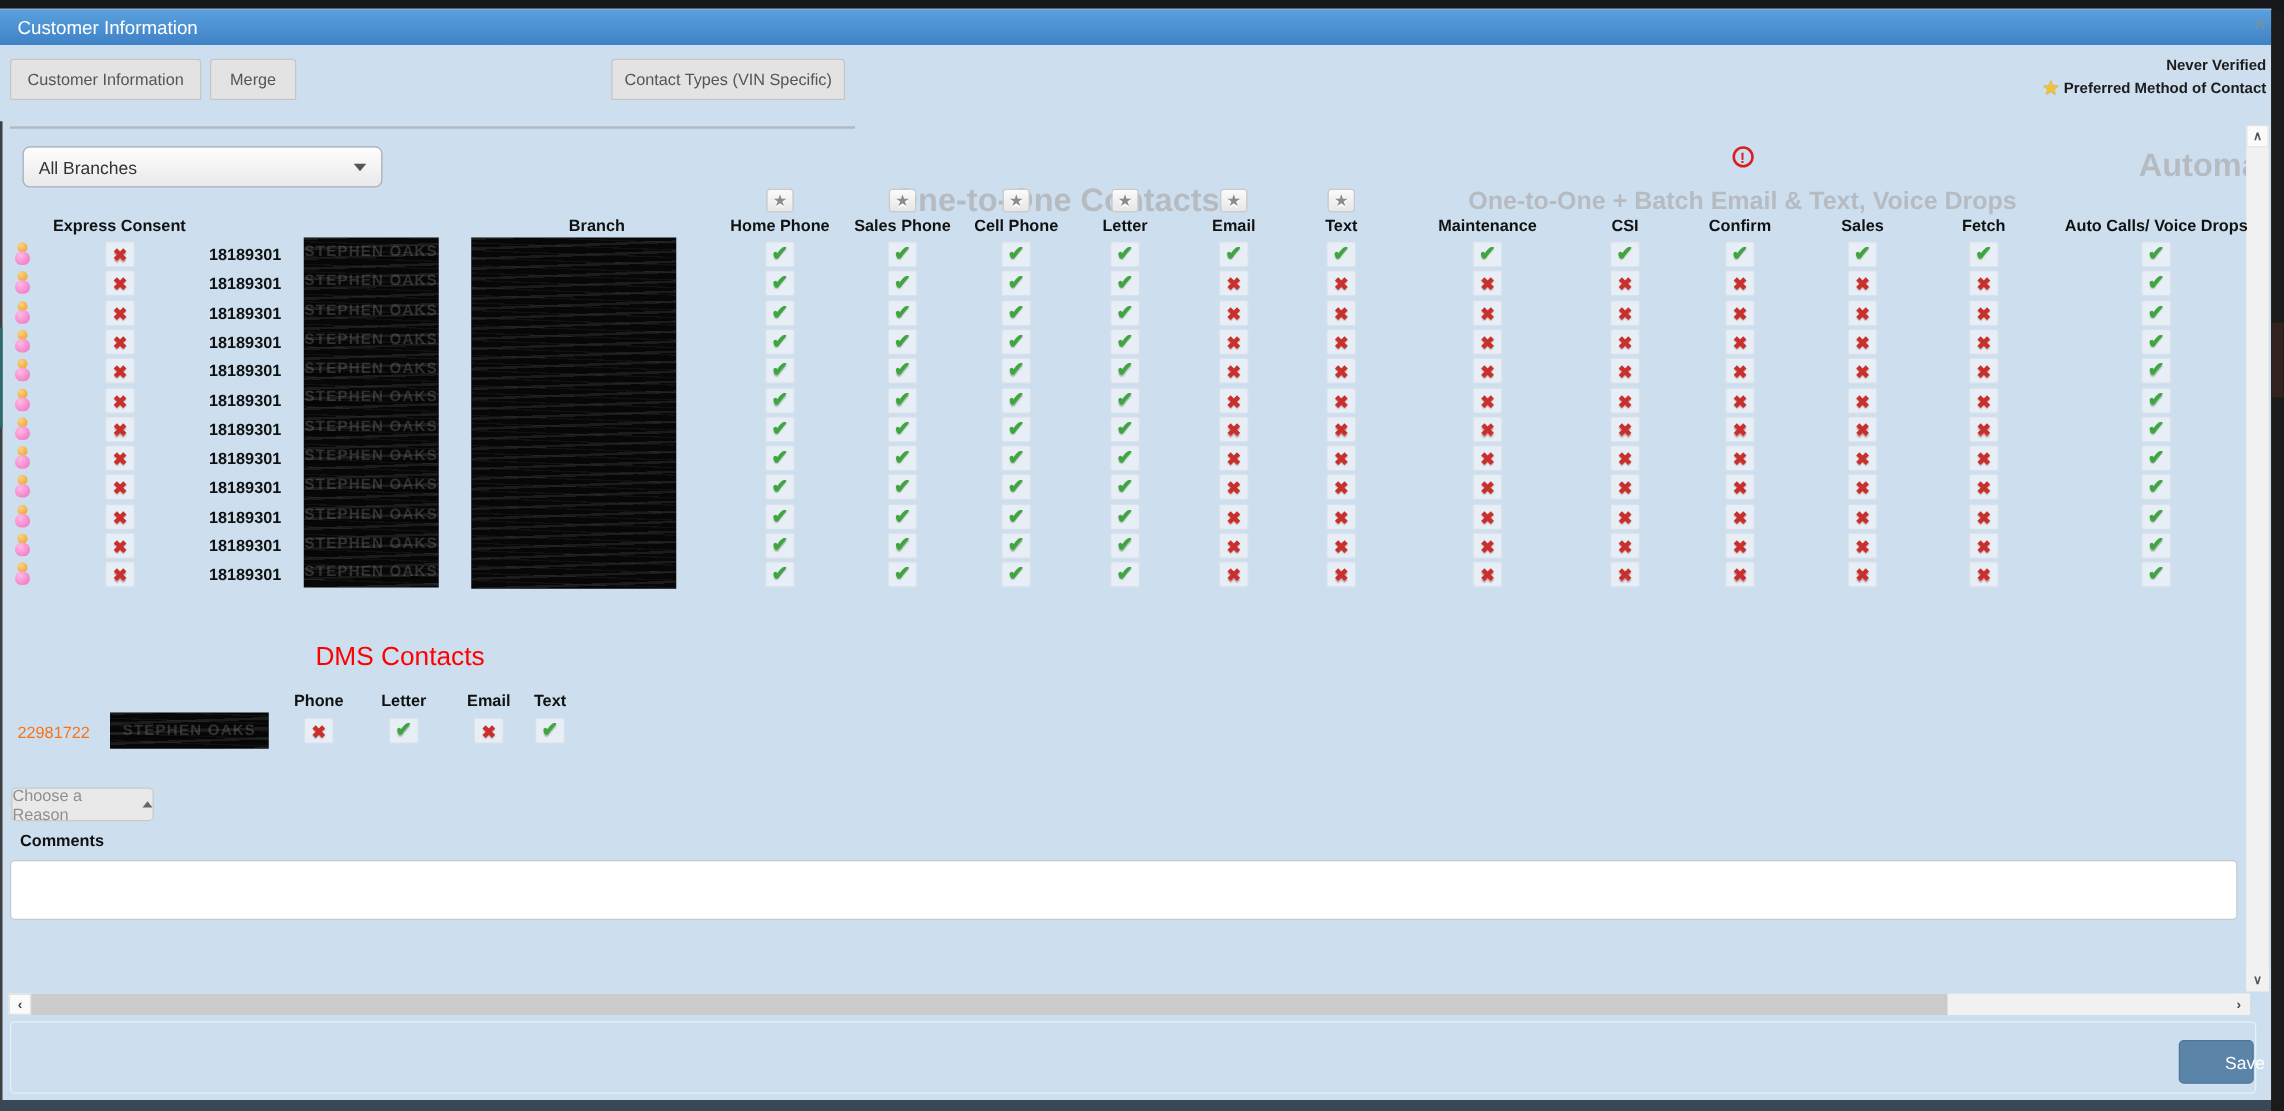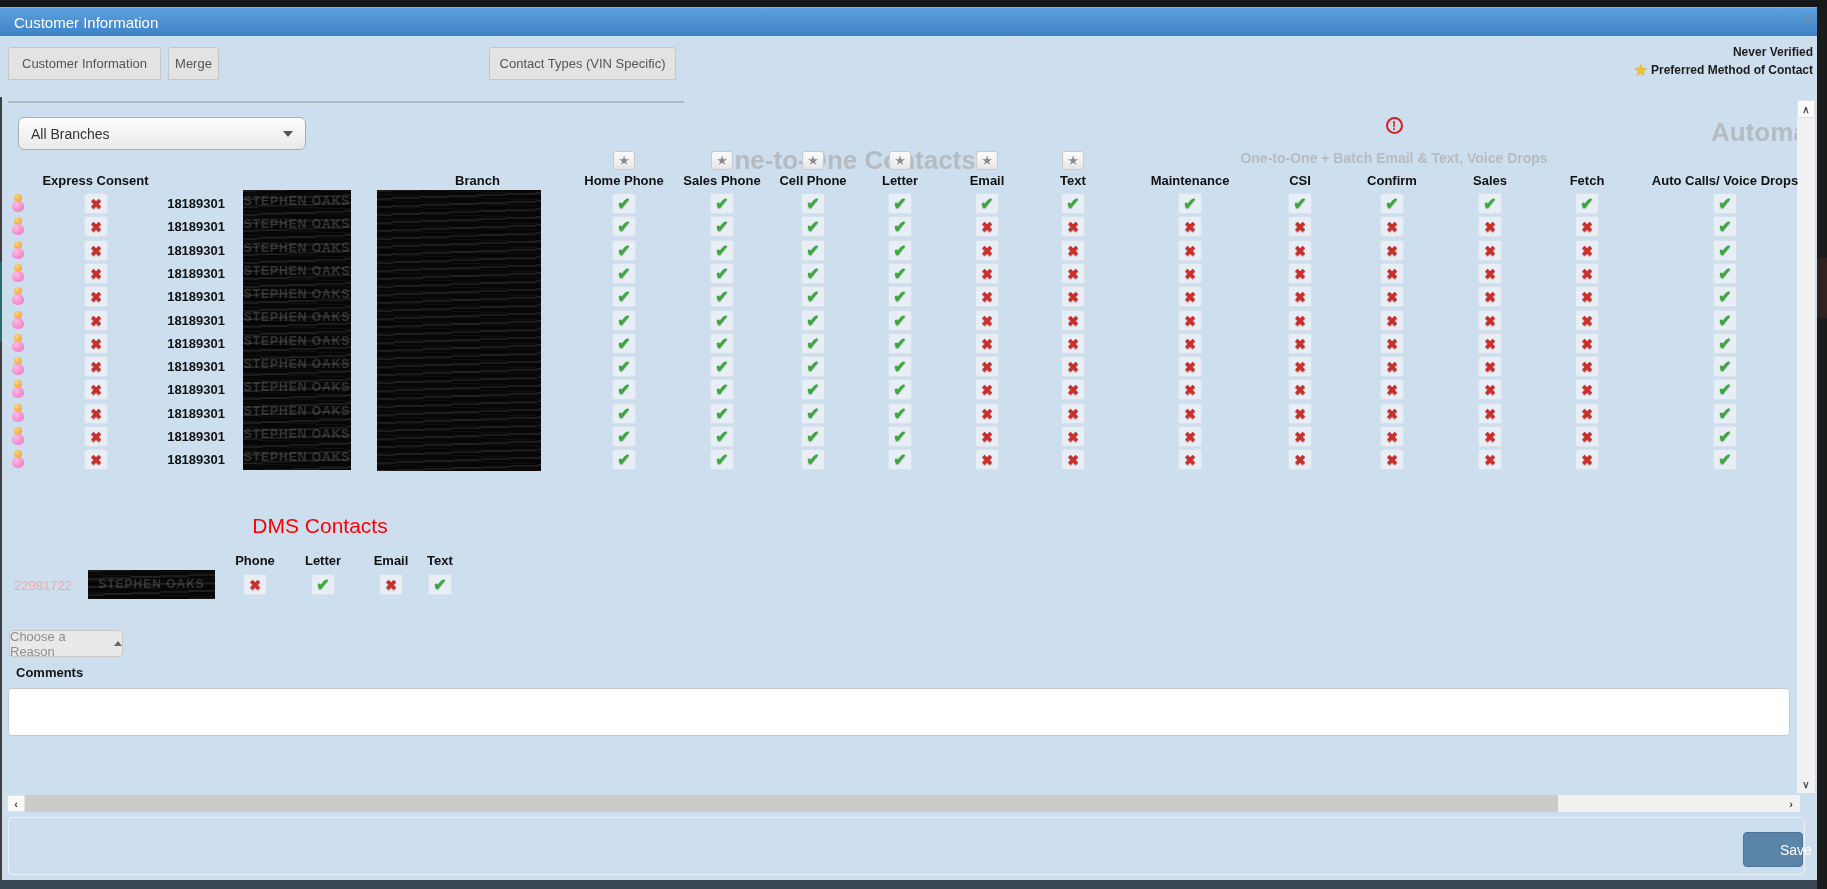--- a/index.html
+++ b/index.html
@@ -24,38 +24,38 @@
   .titlebar{position:absolute;left:0;top:7px;width:1817px;height:29px;
     background:linear-gradient(#5ba0dd,#3e82c6);border-top:1px solid #7fb2e2;
     display:flex;align-items:center;padding-left:14px;}
   .titlebar .t{color:#fff;font-size:15px;}
   .close-x{position:absolute;right:14px;top:11px;color:#6f93ab;font-size:17px;font-weight:bold;cursor:pointer;line-height:1;}
 
   
   .tab{position:absolute;top:47px;height:33px;background:#e3e3e3;border:1px solid #c6c6c6;
     border-radius:3px 3px 0 0;color:#555;font-size:13px;display:flex;align-items:center;justify-content:center;}
   .tab.active{top:43px;height:45px;background:#fff;border-bottom:1px solid #fff;z-index:3;color:#444;}
-  .tab1{left:8px;width:153px;}  .tab2{left:168px;width:51px;}
+  .tab1{left:8px;width:153px;}  .tab2{left:168px;width:69px;}
   .tab3{left:242px;width:239px;} .tab4{left:489px;width:187px;}
   .tab-underline{position:absolute;left:8px;top:101px;width:676px;height:2px;background:#b3bac1;}
 
   
   .legend{position:absolute;right:14px;top:45px;text-align:right;}
   .legend .l1{font-size:12px;font-weight:bold;color:#1c1c1c;}
   .legend .l2{margin-top:4px;font-size:12px;font-weight:bold;color:#1c1c1c;display:flex;align-items:center;justify-content:flex-end;gap:4px;}
   .gold-star{color:#f2c233;font-size:14px;text-shadow:0 0 1px #b98a12;line-height:1;}
 
   
   .select{position:absolute;left:18px;top:117px;width:288px;height:33px;border:1px solid #a9aeb3;border-radius:6px;
     background:linear-gradient(#fdfdfd,#e9e9e9);display:flex;align-items:center;padding:0 12px;font-size:14px;color:#333;cursor:pointer;}
   .select .caret{margin-left:auto;width:0;height:0;border-left:5px solid transparent;border-right:5px solid transparent;border-top:6px solid #555;}
 
   
   .big-head{position:absolute;font-size:26px;font-weight:bold;color:#b6bbc1;text-align:center;white-space:nowrap;}
-  .sub-head{position:absolute;font-size:14px;font-weight:bold;color:#b6bbc1;text-align:center;white-space:nowrap;}
+  .sub-head{position:absolute;font-size:20px;font-weight:bold;color:#b6bbc1;text-align:center;white-space:nowrap;}
   .ctp-wrap{display:flex;align-items:center;justify-content:center;gap:7px;}
   .alert-circle{width:17px;height:17px;border:2px solid #d81e1e;border-radius:50%;color:#d81e1e;
     font-size:12px;font-weight:bold;display:flex;align-items:center;justify-content:center;line-height:1;background:#fff0;}
   .automa-clip{overflow:hidden;width:86px;text-align:left;}
 
   .col-header{position:absolute;font-size:13px;font-weight:bold;color:#111;text-align:center;white-space:nowrap;}
   .star-btn{position:absolute;width:22px;height:19px;background:linear-gradient(#fbfbfb,#e6e6e6);
     border:1px solid #c9c9c9;border-radius:3px;display:flex;align-items:center;justify-content:center;cursor:pointer;}
   .star-glyph{color:#8b8b8b;font-size:13px;line-height:1;text-shadow:0 1px 0 #fff;}
 
@@ -76,21 +76,21 @@
   .redact{position:absolute;background-color:#070707;
     background-image:repeating-linear-gradient(178deg,rgba(120,120,120,.18) 0 2px,transparent 2px 8px),
                      repeating-linear-gradient(2deg,rgba(90,90,90,.12) 0 1px,transparent 1px 6px);
     z-index:5;overflow:hidden;text-decoration:underline;}
   .redact .faint{display:block;height:23.3px;line-height:23.3px;text-align:center;color:#8a8a8a;opacity:.32;
     font-size:12px;font-weight:bold;letter-spacing:1px;white-space:nowrap;}
   .redact .faint-one{height:100%;line-height:29px;}
 
   
   .dms-title{position:absolute;left:195px;top:514px;width:250px;text-align:center;font-size:21px;color:#ff0000;}
-  .dms-acct{position:absolute;left:14px;top:578px;font-size:13px;color:#fca5a5;}
+  .dms-acct{position:absolute;left:14px;top:578px;font-size:13px;color:#f97316;}
 
   
   .reason-btn{position:absolute;left:9px;top:630px;width:114px;height:27px;background:#e9e9e9;border:1px solid #c9c9c9;
     border-radius:4px;display:flex;align-items:center;justify-content:center;gap:6px;font-size:13px;color:#8f8f8f;cursor:pointer;}
   .reason-btn .up-caret{width:0;height:0;border-left:4px solid transparent;border-right:4px solid transparent;border-bottom:5px solid #666;}
   .comments-label{position:absolute;left:16px;top:665px;font-size:13px;font-weight:bold;color:#111;}
   .comments-box{position:absolute;left:8px;top:688px;width:1782px;height:48px;background:#fff;border:1px solid #c7cacd;
     border-radius:4px;resize:none;outline:none;font-size:13px;padding:6px;}
 
   

